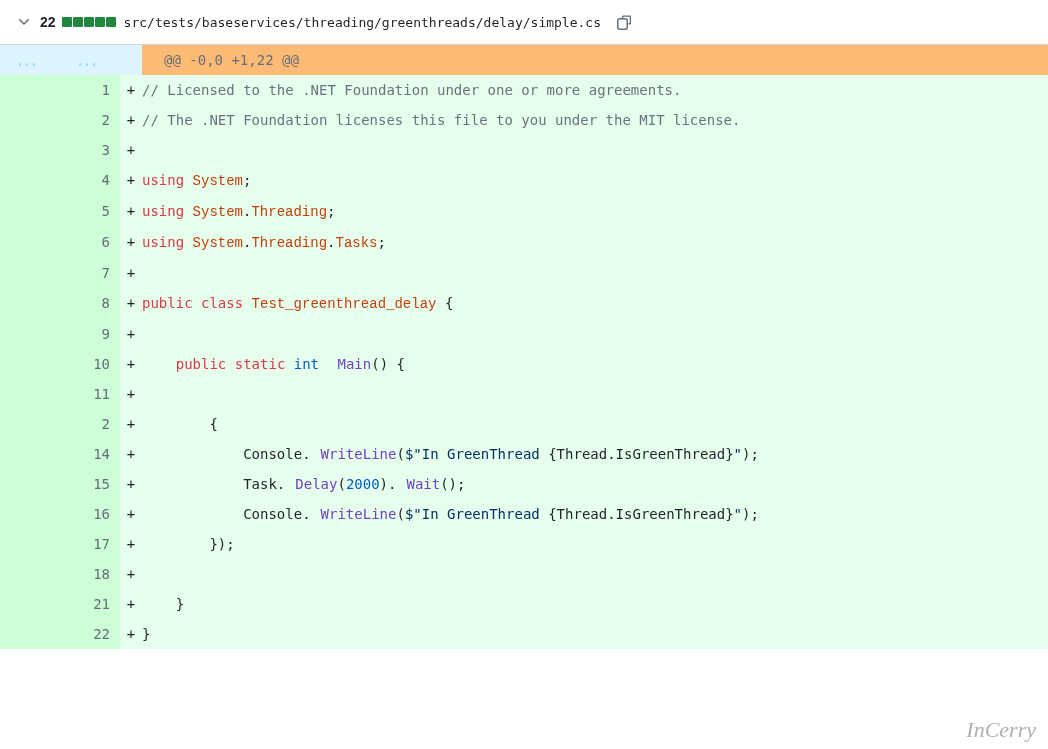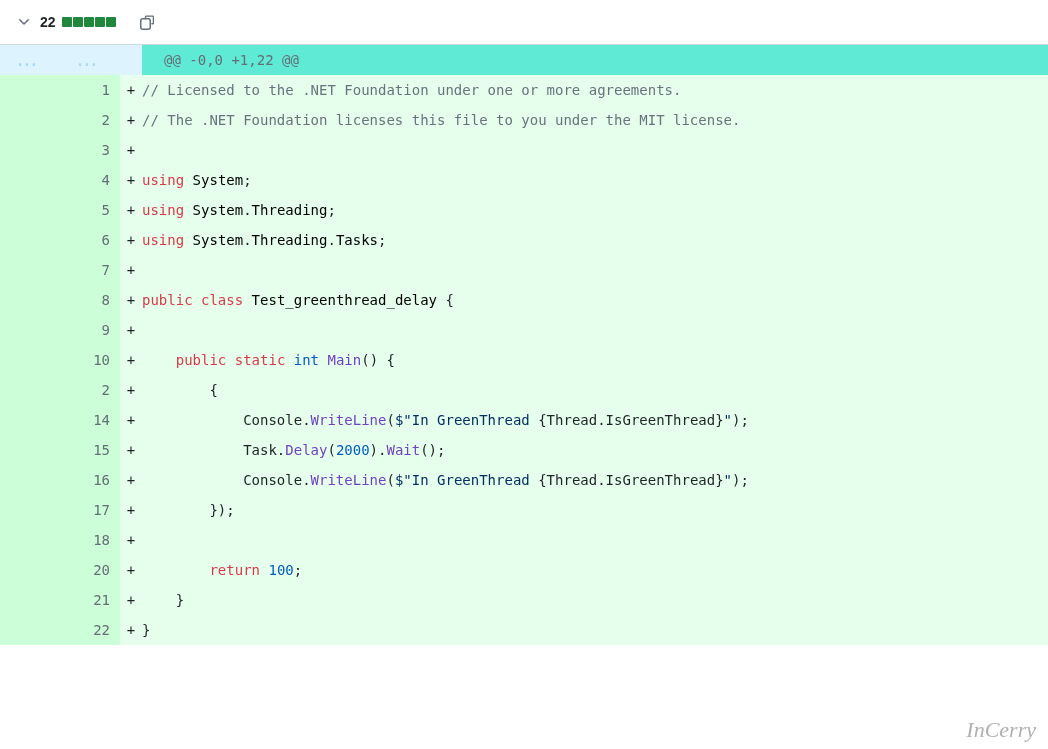--- a/index.html
+++ b/index.html
@@ -76,21 +76,21 @@
     color: rgba(84,174,255,0.4);
     text-align: center;
     vertical-align: middle;
     font-size: 18px;
     letter-spacing: -4px;
   }
   .hunk-row td.marker {
     background: #ddf4ff;
   }
   .hunk-row td.code {
-    background: #5eead4;
+    background: #fdba74;
     color: #656d76;
     padding-left: 22px;
   }
 
   .add-row td.oldnum,
   .add-row td.newnum {
     background: #ccffd8;
   }
   .add-row td.marker,
   .add-row td.code {
@@ -116,22 +116,22 @@
   }
   td.code {
     white-space: pre;
     color: #1f2328;
     vertical-align: top;
   }
 
   
   .c  { color: #6a737d; } 
   .kw { color: #d73a49; } 
-  .tp { color: #000000; } 
-  .fn { color: #6f42c1; } 
+  .tp { color: #c2410c; font-family: Liberation Mono, monospace; } 
+  .fn { color: #6f42c1; margin-left: 10px; } 
   .kb { color: #005cc5; } 
   .vr { color: #e36209; } 
   .str{ color: #032f62; } 
   .num{ color: #005cc5; } 
 
   .watermark {
     position: fixed;
     right: 12px;
     bottom: 6px;
     font-style: italic;
@@ -152,20 +152,21 @@
       </svg>
   </span>
   <span class="line-count">22</span>
   <span class="diffstat">
     <span class="diffstat-block"></span>
     <span class="diffstat-block"></span>
     <span class="diffstat-block"></span>
     <span class="diffstat-block"></span>
     <span class="diffstat-block"></span>
   </span>
+  <span class="file-path">src/tests/baseservices/threading/greenthreads/delay/simple.cs</span>
   <span class="copy-btn">
     <svg viewBox="0 0 16 16" width="16" height="16">
         <path d="M0 6.75A2.75 2.75 0 0 1 2.75 4h5.5A2.75 2.75 0 0 1 11 6.75v6.5A2.75 2.75 0 0 1 8.25 16h-5.5A2.75 2.75 0 0 1 0 13.25v-6.5Zm2.75-1.25c-.69 0-1.25.56-1.25 1.25v6.5c0 .69.56 1.25 1.25 1.25h5.5c.69 0 1.25-.56 1.25-1.25v-6.5c0-.69-.56-1.25-1.25-1.25h-5.5Z"></path>
         <path d="M5 2.75C5 2.06 5.56 1.5 6.25 1.5h6.5c.69 0 1.25.56 1.25 1.25v6.5c0 .69-.56 1.25-1.25 1.25h-.75a.75.75 0 0 1 0-1.5h.75V2.75h-6.5V3.5a.75.75 0 0 1-1.5 0v-.75Z" transform="translate(0,0)"></path>
       </svg>
   </span>
 </div>
 
 <table class="diff-table">
   <colgroup>
@@ -236,20 +237,26 @@
         <td class="code"></td>
       </tr>
       <tr class="add-row">
         <td class="oldnum"></td>
         <td class="newnum">10</td>
         <td class="marker">+</td>
         <td class="code">    <span class="kw">public</span> <span class="kw">static</span> <span class="kb">int</span> <span class="fn">Main</span>() {</td>
       </tr>
       <tr class="add-row">
         <td class="oldnum"></td>
+        <td class="newnum">11</td>
+        <td class="marker">+</td>
+        <td class="code"></td>
+      </tr>
+      <tr class="add-row">
+        <td class="oldnum"></td>
         <td class="newnum">2</td>
         <td class="marker">+</td>
         <td class="code">        {</td>
       </tr>
       <tr class="add-row">
         <td class="oldnum"></td>
         <td class="newnum">14</td>
         <td class="marker">+</td>
         <td class="code">            Console.<span class="fn">WriteLine</span>(<span class="str">$"In GreenThread </span>{Thread.IsGreenThread}<span class="str">"</span>);</td>
       </tr>
@@ -269,26 +276,20 @@
         <td class="oldnum"></td>
         <td class="newnum">17</td>
         <td class="marker">+</td>
         <td class="code">        });</td>
       </tr>
       <tr class="add-row">
         <td class="oldnum"></td>
         <td class="newnum">18</td>
         <td class="marker">+</td>
         <td class="code"></td>
-      </tr>
-      <tr class="add-row">
-        <td class="oldnum"></td>
-        <td class="newnum">20</td>
-        <td class="marker">+</td>
-        <td class="code">        <span class="kw">return</span> <span class="num">100</span>;</td>
       </tr>
       <tr class="add-row">
         <td class="oldnum"></td>
         <td class="newnum">21</td>
         <td class="marker">+</td>
         <td class="code">    }</td>
       </tr>
       <tr class="add-row">
         <td class="oldnum"></td>
         <td class="newnum">22</td>

